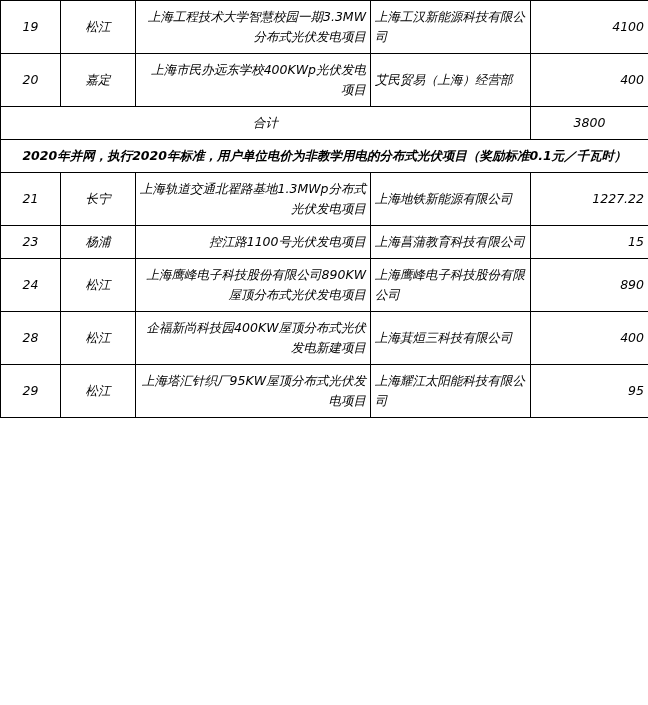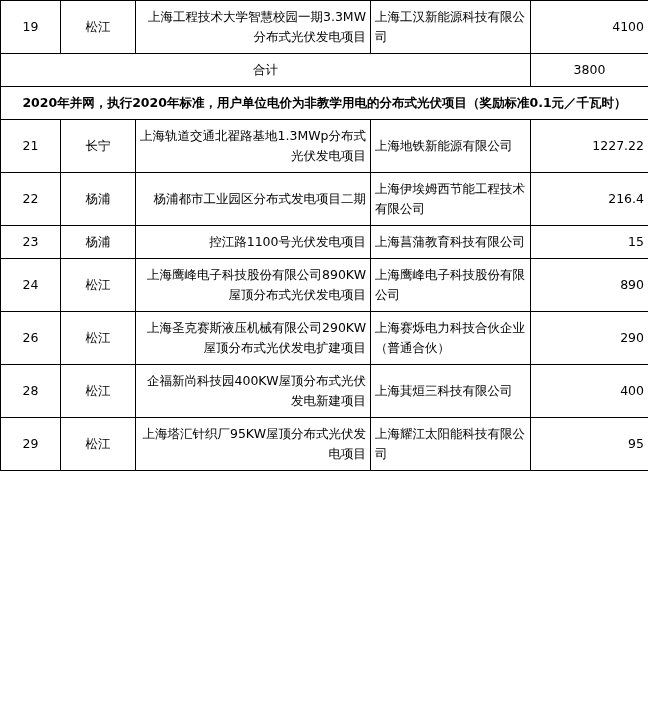--- a/index.html
+++ b/index.html
@@ -11,20 +11,21 @@
     font-family: "DejaVu Sans", "Liberation Sans", sans-serif;
     color: #000000;
   }
   .page {
     width: 648px;
     height: 705px;
     position: relative;
     background: #ffffff;
     overflow: hidden;
     box-sizing: border-box;
+    font-style: italic;
   }
   table.grid {
     border-collapse: collapse;
     width: 648px;
     table-layout: fixed;
   }
   table.grid td {
     border: 1px solid #000000;
     font-size: 12.5px;
     line-height: 20px;
@@ -80,70 +81,63 @@
     <tbody>
 
       <tr>
         <td class="c-center">19</td>
         <td class="c-center">松江</td>
         <td class="proj-cell">上海工程技术大学智慧校园一期3.3MW分布式光伏发电项目</td>
         <td class="unit-cell">上海工汉新能源科技有限公司</td>
         <td class="amt-cell">4100</td>
       </tr>
 
+      <tr>
+        <td class="c-center">20</td>
+        <td class="c-center">嘉定</td>
+        <td class="proj-cell">上海市民办远东学校400KWp光伏发电项目</td>
+        <td class="unit-cell">艾民贸易（上海）经营部</td>
+        <td class="amt-cell">400</td>
+      </tr>
 
       <tr class="row-total">
         <td colspan="4" class="c-center">合计</td>
         <td class="amt-cell">3800</td>
       </tr>
 
       <tr class="section-note">
         <td colspan="5">2020年并网，执行2020年标准，用户单位电价为非教学用电的分布式光伏项目（奖励标准0.1元／千瓦时）</td>
       </tr>
 
       <tr>
         <td class="c-center">21</td>
         <td class="c-center">长宁</td>
         <td class="proj-cell">上海轨道交通北翟路基地1.3MWp分布式光伏发电项目</td>
         <td class="unit-cell">上海地铁新能源有限公司</td>
         <td class="amt-cell">1227.22</td>
       </tr>
 
-      <tr>
-        <td class="c-center">22</td>
-        <td class="c-center">杨浦</td>
-        <td class="proj-cell">杨浦都市工业园区分布式发电项目二期</td>
-        <td class="unit-cell">上海伊埃姆西节能工程技术有限公司</td>
-        <td class="amt-cell">216.4</td>
-      </tr>
 
       <tr>
         <td class="c-center">23</td>
         <td class="c-center">杨浦</td>
         <td class="proj-cell">控江路1100号光伏发电项目</td>
         <td class="unit-cell">上海菖蒲教育科技有限公司</td>
         <td class="amt-cell">15</td>
       </tr>
 
       <tr>
         <td class="c-center">24</td>
         <td class="c-center">松江</td>
         <td class="proj-cell">上海鹰峰电子科技股份有限公司890KW屋顶分布式光伏发电项目</td>
         <td class="unit-cell">上海鹰峰电子科技股份有限公司</td>
         <td class="amt-cell">890</td>
       </tr>
 
 
-      <tr>
-        <td class="c-center">26</td>
-        <td class="c-center">松江</td>
-        <td class="proj-cell">上海圣克赛斯液压机械有限公司290KW屋顶分布式光伏发电扩建项目</td>
-        <td class="unit-cell">上海赛烁电力科技合伙企业（普通合伙）</td>
-        <td class="amt-cell">290</td>
-      </tr>
 
 
       <tr>
         <td class="c-center">28</td>
         <td class="c-center">松江</td>
         <td class="proj-cell">企福新尚科技园400KW屋顶分布式光伏发电新建项目</td>
         <td class="unit-cell">上海萁烜三科技有限公司</td>
         <td class="amt-cell">400</td>
       </tr>
 

